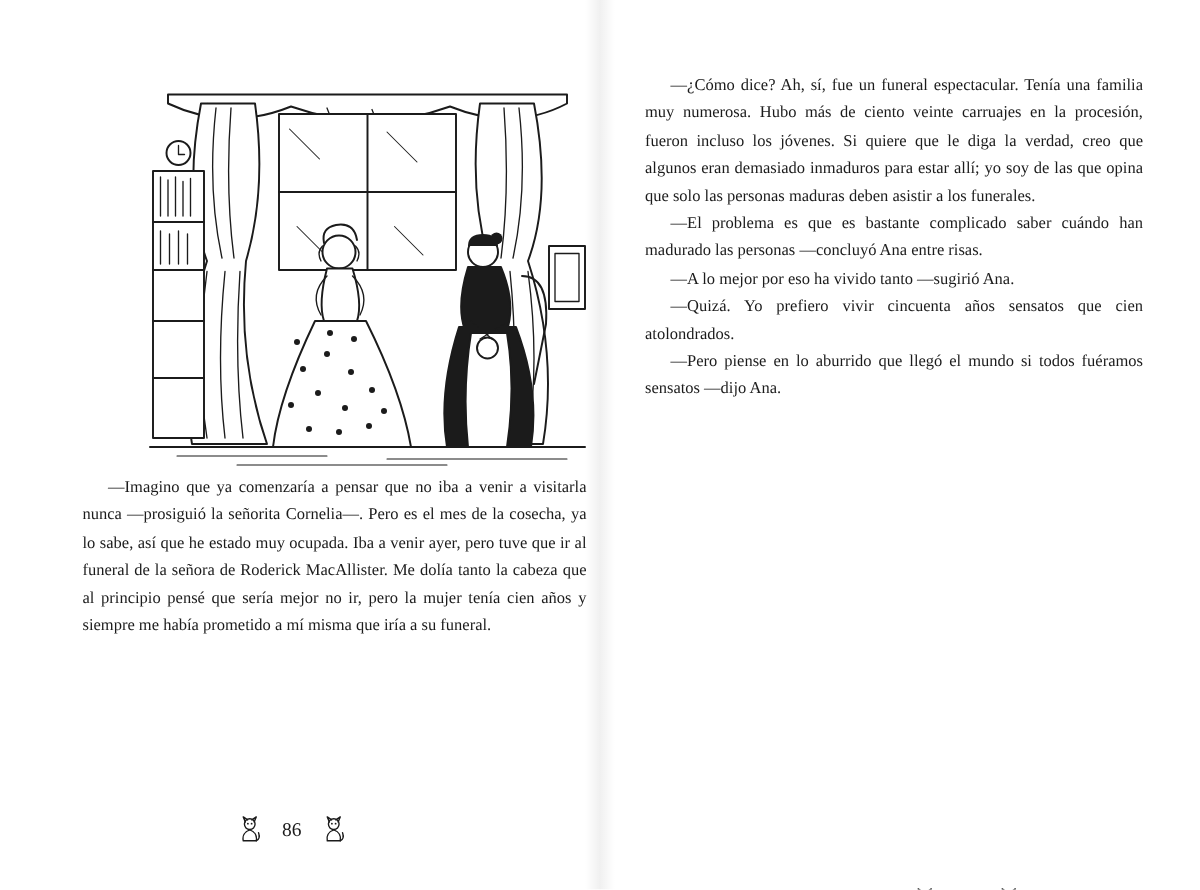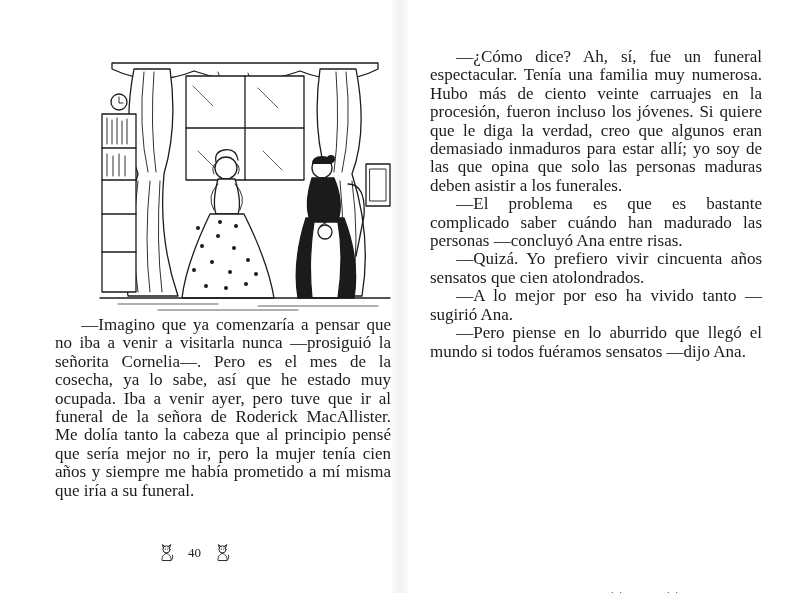--- a/index.html
+++ b/index.html
@@ -20,21 +20,21 @@
   .page { position: absolute; top: 0; height: 100%; width: 400px; }
   .page.left  { left: 0; }
   .page.right { left: 400px; }
 
   .illustration { position: absolute; left: 98px; top: 56px; width: 294px; height: 256px; }
   .illustration svg { width: 100%; height: 100%; display: block; }
 
   .text {
     position: absolute;
     text-align: justify;
-    font-size: 17px;
+    font-size: 11px;
     line-height: 18.4px;
     color: #1b1b1b;
   }
   .page.left  .text { left: 55px; top: 316px; width: 336px; }
   .page.right .text { left: 30px; top: 48px;  width: 332px; }
   .text p { margin: 0; text-indent: 1.55em; }
 
   .footer {
     position: absolute; top: 543px;
     display: flex; align-items: center; gap: 13px;
@@ -134,21 +134,21 @@
             <circle cx="11" cy="8" r="4.6"></circle>
             <path d="M11,13 C6.2,14.6 4.6,18.6 5.4,22.4 L16.6,22.4 C17.4,18.6 15.8,14.6 11,13 Z"></path>
             <path d="M16.6,22.4 Q20.4,20.6 18.6,15.4"></path>
           </g>
           <g fill="#1b1b1b">
               <circle cx="9.4" cy="7.6" r="0.8"></circle>
               <circle cx="12.6" cy="7.6" r="0.8"></circle>
             </g>
         </svg>
       </span>
-      <span class="pagenum">40</span>
+      <span class="pagenum">86</span>
       <span class="ornament">
         <svg viewBox="0 0 22 24" width="17" height="19">
           <g stroke="#1b1b1b" stroke-width="1.2" fill="none" stroke-linecap="round" stroke-linejoin="round">
             <path d="M7.2,6.2 L5.4,1.8 L9.2,4.4"></path>
               <path d="M14.8,6.2 L16.6,1.8 L12.8,4.4"></path>
             <circle cx="11" cy="8" r="4.6"></circle>
             <path d="M11,13 C6.2,14.6 4.6,18.6 5.4,22.4 L16.6,22.4 C17.4,18.6 15.8,14.6 11,13 Z"></path>
             <path d="M16.6,22.4 Q20.4,20.6 18.6,15.4"></path>
           </g>
           <g fill="#1b1b1b">
@@ -157,22 +157,22 @@
             </g>
         </svg>
       </span>
     </div>
   </div>
 
   <div class="page right">
     <div class="text">
       <p>—¿Cómo dice? Ah, sí, fue un funeral espectacular. Tenía una familia muy numerosa. Hubo más de ciento veinte carruajes en la procesión, fueron incluso los jóvenes. Si quiere que le diga la verdad, creo que algunos eran demasiado inmaduros para estar allí; yo soy de las que opina que solo las personas maduras deben asistir a los funerales.</p>
       <p>—El problema es que es bastante complicado saber cuándo han madurado las personas —concluyó Ana entre risas.</p>
+      <p>—A lo mejor por eso ha vivido tanto —sugirió Ana.</p>
       <p>—Quizá. Yo prefiero vivir cincuenta años sensatos que cien atolondrados.</p>
-      <p>—A lo mejor por eso ha vivido tanto —sugirió Ana.</p>
       <p>—Pero piense en lo aburrido que llegó el mundo si todos fuéramos sensatos —dijo Ana.</p>
     </div>
 
     <div class="footer">
       <span class="ornament">
         <svg viewBox="0 0 22 24" width="17" height="19">
           <g stroke="#1b1b1b" stroke-width="1.2" fill="none" stroke-linecap="round" stroke-linejoin="round">
             <path d="M7.2,6.2 L5.4,1.8 L9.2,4.4"></path>
               <path d="M14.8,6.2 L16.6,1.8 L12.8,4.4"></path>
             <circle cx="11" cy="8" r="4.6"></circle>

